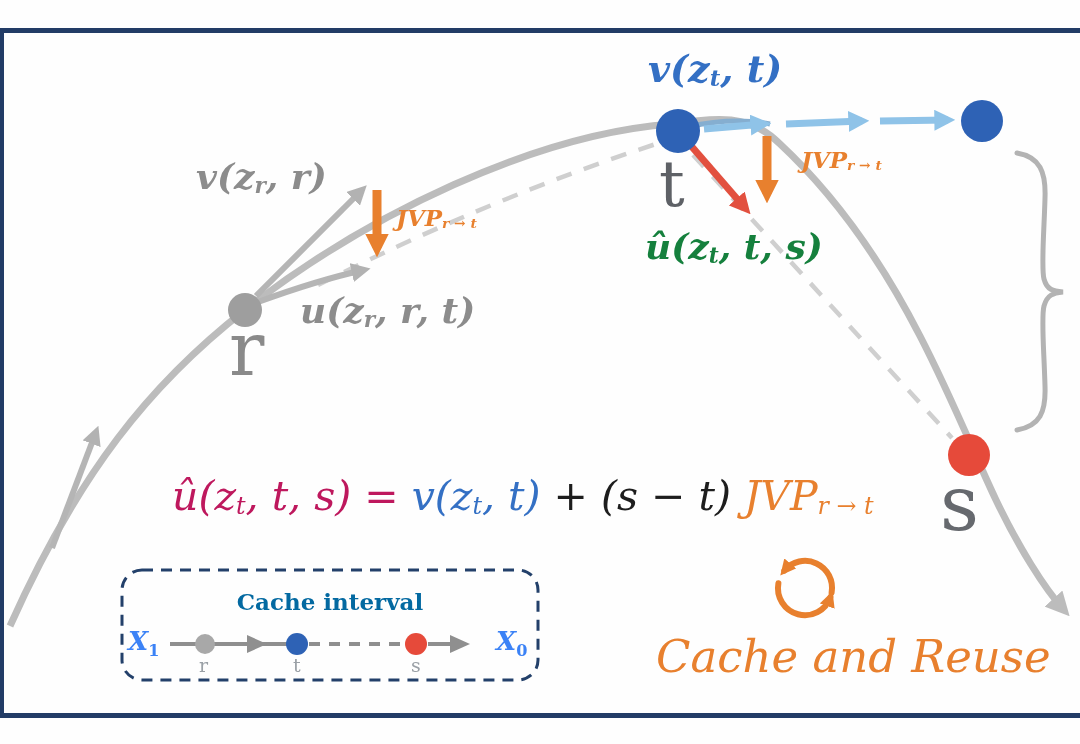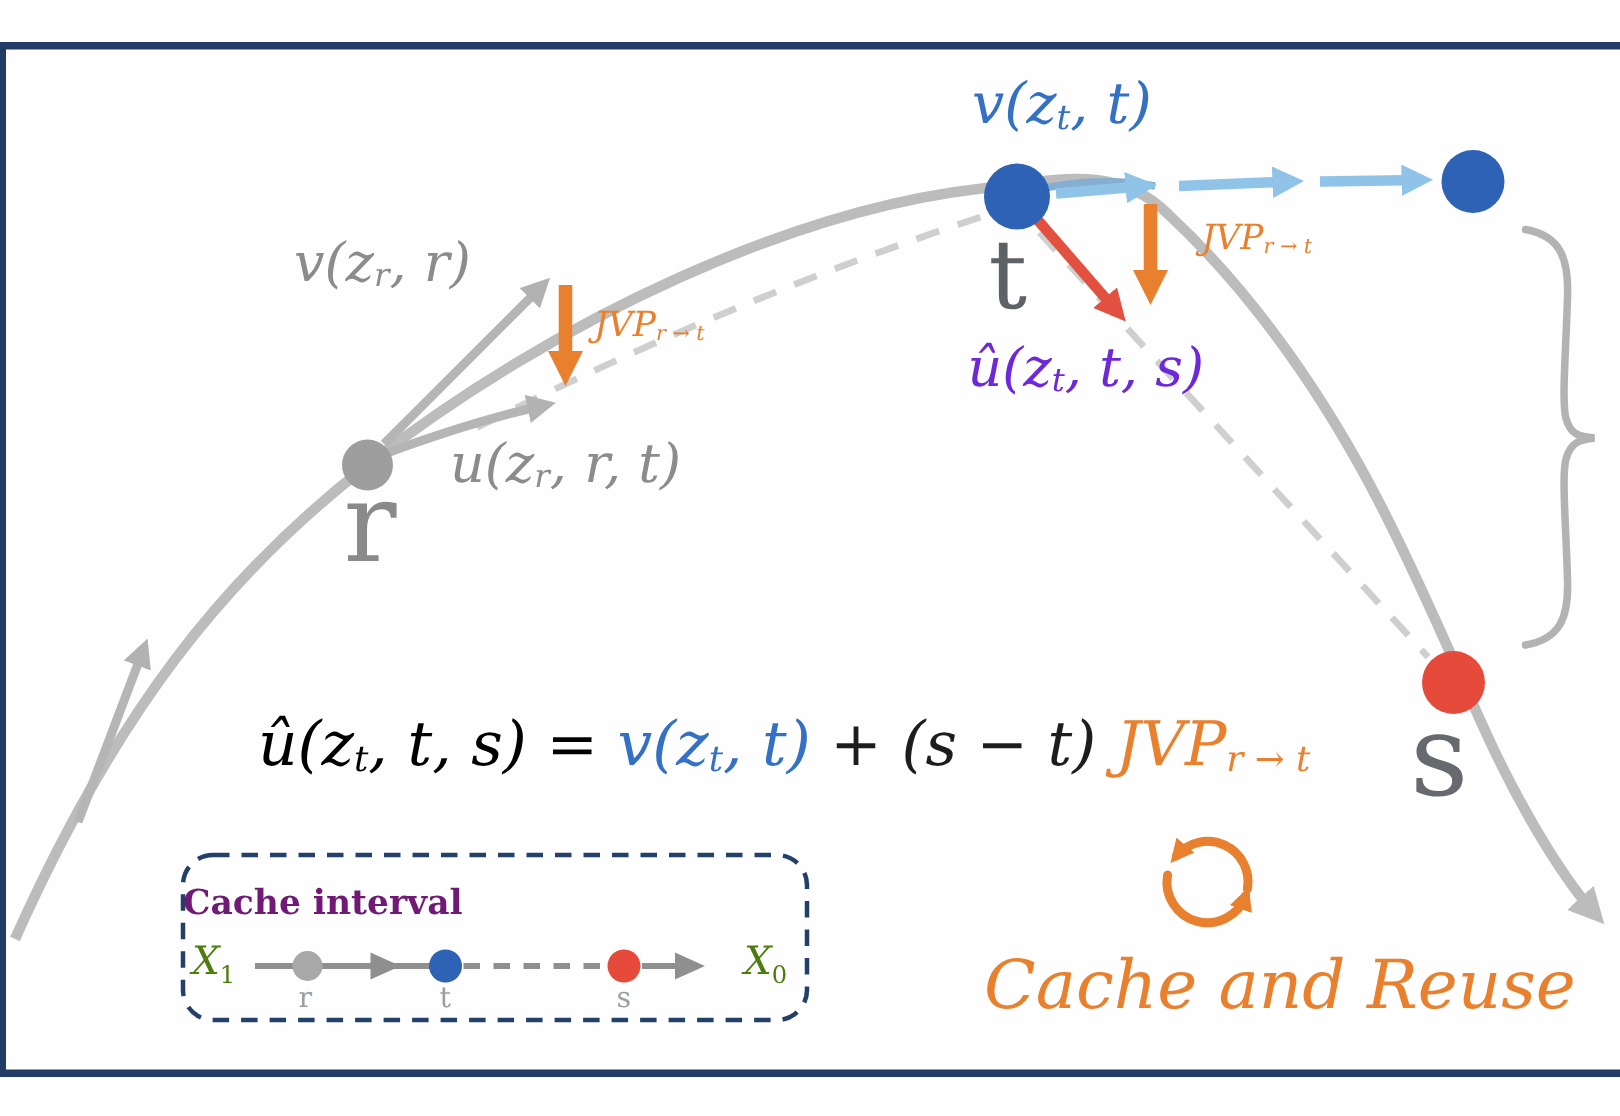--- a/index.html
+++ b/index.html
@@ -4,36 +4,36 @@
 <style>
   html,body{margin:0;padding:0;background:#fdfdfd;}
   .stage{position:relative;width:1080px;height:744px;background:#fefefe;overflow:hidden;
          font-family:"DejaVu Serif",serif;}
   .frame{position:absolute;background:#223c66;}
   .frame-top{left:0;top:28px;width:1080px;height:5px;}
   .frame-left{left:0;top:28px;width:4px;height:690px;}
   .frame-bottom{left:0;top:713px;width:1080px;height:5px;}
   svg.art{position:absolute;left:0;top:0;}
   .lbl{position:absolute;line-height:1;white-space:nowrap;}
-  .math{font-style:italic;}
+  .math{font-style:italic;font-weight:bold;}
   .math sub{font-size:60%;line-height:0;vertical-align:-0.18em;}
   .gray-math{color:#8c8c8c;font-size:36px;}
   .blue-math{color:#3470c4;font-size:38px;}
-  .red-math{color:#6d28d9;font-size:36px;}
+  .red-math{color:#15803d;font-size:36px;}
   .orange-math{color:#e8802e;font-size:23px;}
   .pt-label{color:#6a6d72;}
   .equation{font-size:41px;font-style:italic;}
   .equation sub{font-size:58%;line-height:0;vertical-align:-0.18em;}
-  .eq-red{color:#000000;}
+  .eq-red{color:#be185d;}
   .eq-blue{color:#3470c4;}
   .eq-black{color:#1d1d1d;margin-top:40px;}
   .eq-orange{color:#e8802e;}
-  .cache-title{left:122px;top:590px;width:416px;font-size:23px;
-               font-weight:bold;color:#701a75;}
-  .x-label{font-size:26px;font-weight:normal;font-style:italic;color:#4d7c0f;}
+  .cache-title{left:122px;top:590px;width:416px;text-align:center;font-size:23px;
+               font-weight:bold;color:#0369a1;}
+  .x-label{font-size:26px;font-weight:bold;font-style:italic;color:#3b82f6;}
   .x-label sub{font-size:62%;line-height:0;font-style:normal;}
   .tick{font-size:19px;color:#9aa0a6;}
   .cache-reuse{left:656px;top:634px;font-size:45px;font-style:italic;color:#e8802e;}
 </style>
 </head>
 <body>
 
 <div class="stage">
 
   <div class="frame frame-top"></div>

